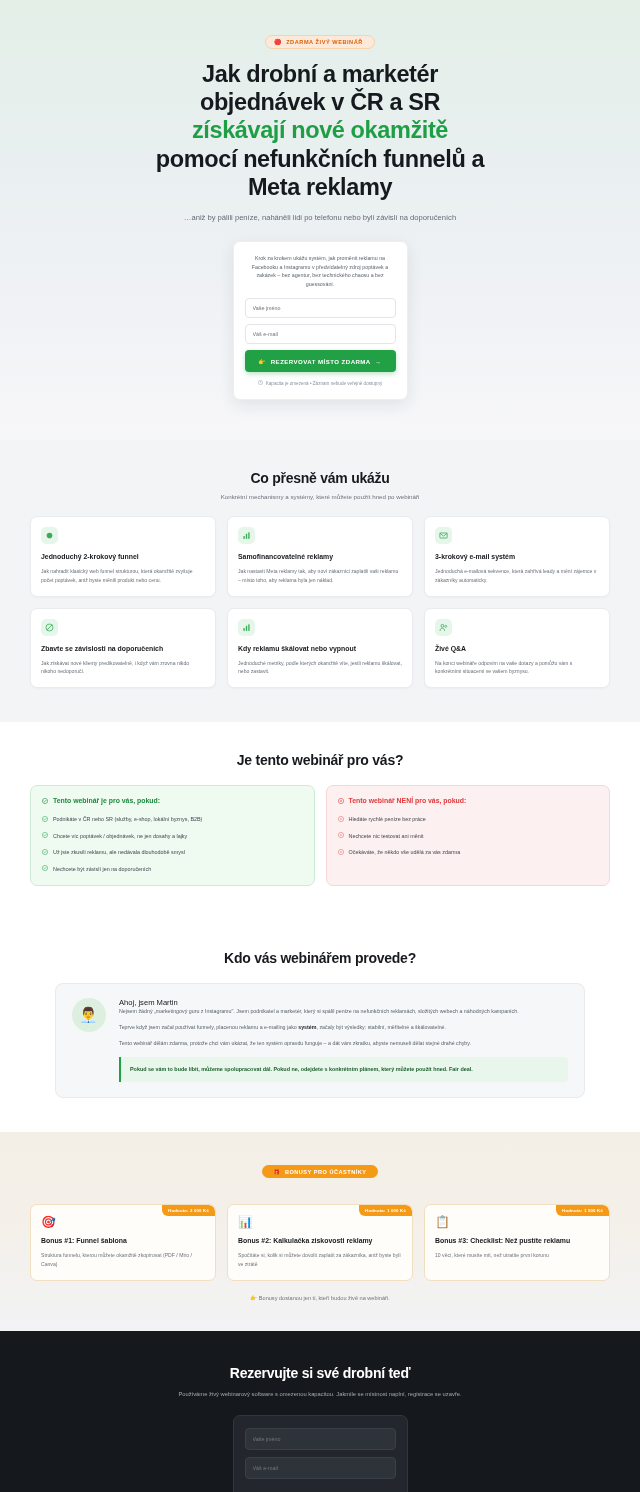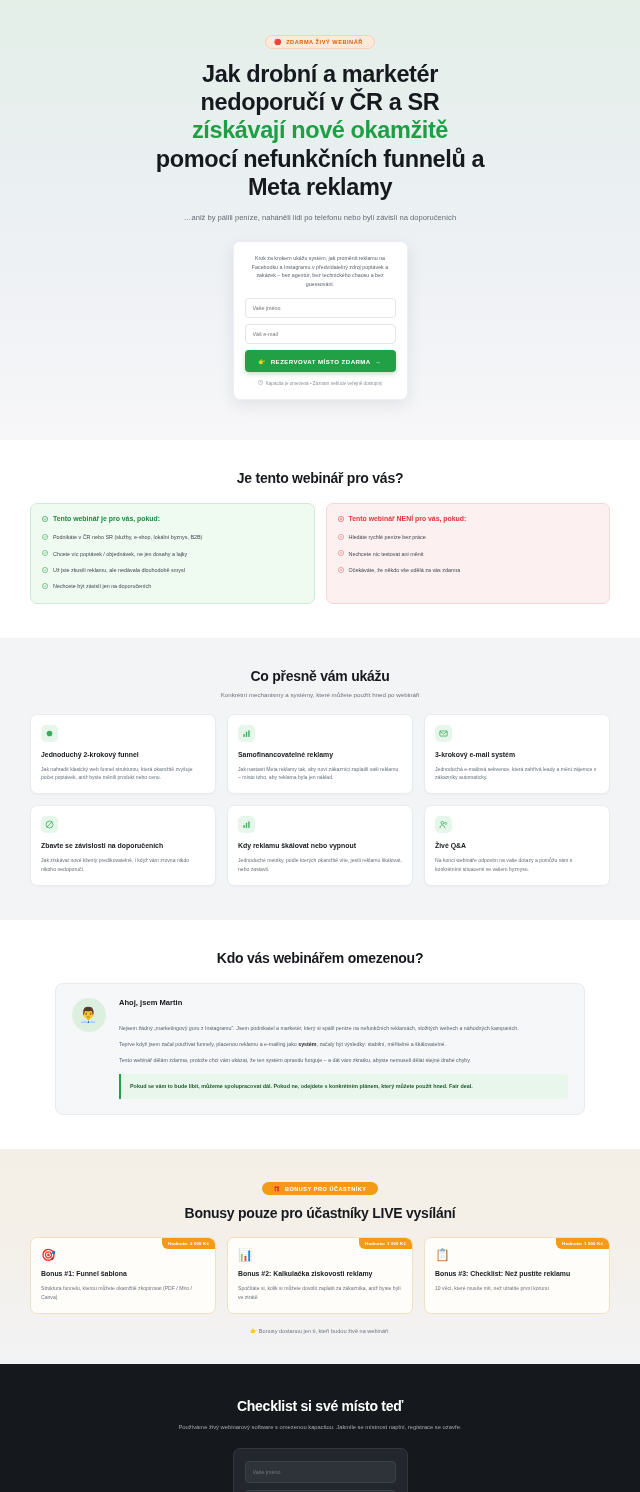--- a/index.html
+++ b/index.html
@@ -131,21 +131,21 @@
   .author-card {
     background:#f5f7f8; border:1px solid #e8ebed; border-radius:8px;
     padding:14px 16px 15px; display:flex; gap:13px;
   }
   .avatar {
     flex:0 0 auto; width:34px; height:34px; border-radius:50%;
     background:#ddf0e0; display:flex; align-items:center; justify-content:center;
     font-size:15px; line-height:1;
   }
   .author-body { flex:1; }
-  .author-body h3 { font-size:7.6px; font-weight:bold; color:#16191d; margin-bottom:17px; }
+  .author-body h3 { font-size:7.6px; font-weight:normal; color:#16191d; margin-bottom:0; }
   .author-body p { font-size:5.3px; line-height:1.68; color:#5a626c; margin-bottom:7px; }
   .author-body p b { color:#23282f; }
   .quote-box {
     background:#e9f6ec; border-left:2.5px solid #22a046;
     border-radius:0 4px 4px 0;
     padding:8px 9px; margin-top:9px;
     font-size:5.4px; line-height:1.68; font-weight:bold; color:#1b5e2c;
   }
 
   
@@ -204,21 +204,21 @@
 <div class="page">
 
   <section class="hero">
     <div class="badge-pill">
       <span class="dot">🔴</span>
       <span>Zdarma živý webinář</span>
     </div>
 
     <h1 class="hero-title">
       <span>Jak drobní a marketér</span>
-      <span>nedoporučí v ČR a SR</span>
+      <span>objednávek v ČR a SR</span>
       <span class="green">získávají nové okamžitě</span>
       <span>pomocí nefunkčních</span>
       <span>funnelů a Meta reklamy</span>
     </h1>
 
     <p class="hero-sub">…aniž by pálili peníze, naháněli lidi po telefonu nebo byli závislí na doporučeních</p>
 
     <div class="hero-card">
       <p class="intro">Krok za krokem ukážu systém, jak proměnit reklamu na Facebooku a Instagramu v předvídatelný zdroj poptávek a zakázek – bez agentur, bez technického chaosu a bez guessování.</p>
 
@@ -232,20 +232,93 @@
       </button>
 
       <div class="card-note">
         <span>
           <svg width="5" height="5" viewBox="0 0 16 16">
               <circle cx="8" cy="8" r="7" fill="none" stroke="#9aa1ab" stroke-width="1.6"></circle>
               <path d="M8 4.2V8l2.6 1.6" fill="none" stroke="#9aa1ab" stroke-width="1.6" stroke-linecap="round"></path>
             </svg>
         </span>
         <span>Kapacita je omezená • Záznam nebude veřejně dostupný</span>
+      </div>
+    </div>
+  </section>
+
+  <section class="section bg-gray">
+    <h2 class="sec-title">Co přesně vám ukážu</h2>
+    <p class="sec-sub">Konkrétní mechanismy a systémy, které můžete použít hned po webináři</p>
+
+    <div class="grid3">
+      <div class="fcard">
+        <div class="ficon">
+          <svg width="9" height="9" viewBox="0 0 16 16">
+              <circle cx="8" cy="8" r="5" fill="#3aab58"></circle>
+            </svg>
+        </div>
+        <h3>Jednoduchý 2-krokový funnel</h3>
+        <p>Jak nahradit klasický web funnel strukturou, která okamžitě zvyšuje počet poptávek, aniž byste měnili produkt nebo cenu.</p>
+      </div>
+      <div class="fcard">
+        <div class="ficon">
+          <svg width="9" height="9" viewBox="0 0 16 16">
+              <rect x="2.5" y="9" width="2.4" height="5" fill="#3aab58"></rect>
+              <rect x="6.8" y="5" width="2.4" height="9" fill="#3aab58"></rect>
+              <rect x="11.1" y="2.5" width="2.4" height="11.5" fill="#3aab58"></rect>
+            </svg>
+        </div>
+        <h3>Samofinancovatelné reklamy</h3>
+        <p>Jak nastavit Meta reklamy tak, aby noví zákazníci zaplatili vaši reklamu – místo toho, aby reklama byla jen náklad.</p>
+      </div>
+      <div class="fcard">
+        <div class="ficon">
+          <svg width="9" height="9" viewBox="0 0 16 16">
+              <rect x="1.5" y="3.5" width="13" height="9" rx="1.2" fill="none" stroke="#3aab58" stroke-width="1.4"></rect>
+              <path d="M2 4.5l6 4.5 6-4.5" fill="none" stroke="#3aab58" stroke-width="1.4" stroke-linecap="round"></path>
+            </svg>
+        </div>
+        <h3>3-krokový e-mail systém</h3>
+        <p>Jednoduchá e-mailová sekvence, která zahřívá leady a mění zájemce v zákazníky automaticky.</p>
+      </div>
+    </div>
+
+    <div class="grid3 second">
+      <div class="fcard">
+        <div class="ficon">
+          <svg width="9" height="9" viewBox="0 0 16 16">
+              <circle cx="8" cy="8" r="6.2" fill="none" stroke="#3aab58" stroke-width="1.4"></circle>
+              <path d="M3.7 12.3L12.3 3.7" stroke="#3aab58" stroke-width="1.4" stroke-linecap="round"></path>
+            </svg>
+        </div>
+        <h3>Zbavte se závislosti na doporučeních</h3>
+        <p>Jak získávat nové klienty predikovatelně, i když vám zrovna nikdo nikoho nedoporučí.</p>
+      </div>
+      <div class="fcard">
+        <div class="ficon">
+          <svg width="9" height="9" viewBox="0 0 16 16">
+              <rect x="2.5" y="9" width="2.4" height="5" fill="#3aab58"></rect>
+              <rect x="6.8" y="5" width="2.4" height="9" fill="#3aab58"></rect>
+              <rect x="11.1" y="2.5" width="2.4" height="11.5" fill="#3aab58"></rect>
+            </svg>
+        </div>
+        <h3>Kdy reklamu škálovat nebo vypnout</h3>
+        <p>Jednoduché metriky, podle kterých okamžitě víte, jestli reklamu škálovat, nebo zastavit.</p>
+      </div>
+      <div class="fcard">
+        <div class="ficon">
+          <svg width="9" height="9" viewBox="0 0 16 16">
+              <circle cx="6" cy="5" r="2.5" fill="none" stroke="#3aab58" stroke-width="1.4"></circle>
+              <path d="M1.8 13.5c0-2.6 1.9-4.2 4.2-4.2s4.2 1.6 4.2 4.2" fill="none" stroke="#3aab58" stroke-width="1.4" stroke-linecap="round"></path>
+              <circle cx="12" cy="6" r="1.8" fill="none" stroke="#3aab58" stroke-width="1.2"></circle>
+            </svg>
+        </div>
+        <h3>Živé Q&amp;A</h3>
+        <p>Na konci webináře odpovím na vaše dotazy a pomůžu vám s konkrétními situacemi ve vašem byznysu.</p>
       </div>
     </div>
   </section>
 
   <section class="section bg-white">
     <h2 class="sec-title">Je tento webinář pro vás?</h2>
 
     <div class="twocol">
 
       <div class="fitbox fit-yes">
@@ -317,95 +390,22 @@
                 <circle cx="8" cy="8" r="7" fill="none" stroke="#e8706f" stroke-width="1.5"></circle>
                 <circle cx="8" cy="8" r="2" fill="#e8706f"></circle>
               </svg></span>
           <span>Očekáváte, že někdo vše udělá za vás zdarma</span>
         </div>
       </div>
 
     </div>
   </section>
 
-  <section class="section bg-gray">
-    <h2 class="sec-title">Co přesně vám ukážu</h2>
-    <p class="sec-sub">Konkrétní mechanismy a systémy, které můžete použít hned po webináři</p>
-
-    <div class="grid3">
-      <div class="fcard">
-        <div class="ficon">
-          <svg width="9" height="9" viewBox="0 0 16 16">
-              <circle cx="8" cy="8" r="5" fill="#3aab58"></circle>
-            </svg>
-        </div>
-        <h3>Jednoduchý 2-krokový funnel</h3>
-        <p>Jak nahradit klasický web funnel strukturou, která okamžitě zvyšuje počet poptávek, aniž byste měnili produkt nebo cenu.</p>
-      </div>
-      <div class="fcard">
-        <div class="ficon">
-          <svg width="9" height="9" viewBox="0 0 16 16">
-              <rect x="2.5" y="9" width="2.4" height="5" fill="#3aab58"></rect>
-              <rect x="6.8" y="5" width="2.4" height="9" fill="#3aab58"></rect>
-              <rect x="11.1" y="2.5" width="2.4" height="11.5" fill="#3aab58"></rect>
-            </svg>
-        </div>
-        <h3>Samofinancovatelné reklamy</h3>
-        <p>Jak nastavit Meta reklamy tak, aby noví zákazníci zaplatili vaši reklamu – místo toho, aby reklama byla jen náklad.</p>
-      </div>
-      <div class="fcard">
-        <div class="ficon">
-          <svg width="9" height="9" viewBox="0 0 16 16">
-              <rect x="1.5" y="3.5" width="13" height="9" rx="1.2" fill="none" stroke="#3aab58" stroke-width="1.4"></rect>
-              <path d="M2 4.5l6 4.5 6-4.5" fill="none" stroke="#3aab58" stroke-width="1.4" stroke-linecap="round"></path>
-            </svg>
-        </div>
-        <h3>3-krokový e-mail systém</h3>
-        <p>Jednoduchá e-mailová sekvence, která zahřívá leady a mění zájemce v zákazníky automaticky.</p>
-      </div>
-    </div>
-
-    <div class="grid3 second">
-      <div class="fcard">
-        <div class="ficon">
-          <svg width="9" height="9" viewBox="0 0 16 16">
-              <circle cx="8" cy="8" r="6.2" fill="none" stroke="#3aab58" stroke-width="1.4"></circle>
-              <path d="M3.7 12.3L12.3 3.7" stroke="#3aab58" stroke-width="1.4" stroke-linecap="round"></path>
-            </svg>
-        </div>
-        <h3>Zbavte se závislosti na doporučeních</h3>
-        <p>Jak získávat nové klienty predikovatelně, i když vám zrovna nikdo nikoho nedoporučí.</p>
-      </div>
-      <div class="fcard">
-        <div class="ficon">
-          <svg width="9" height="9" viewBox="0 0 16 16">
-              <rect x="2.5" y="9" width="2.4" height="5" fill="#3aab58"></rect>
-              <rect x="6.8" y="5" width="2.4" height="9" fill="#3aab58"></rect>
-              <rect x="11.1" y="2.5" width="2.4" height="11.5" fill="#3aab58"></rect>
-            </svg>
-        </div>
-        <h3>Kdy reklamu škálovat nebo vypnout</h3>
-        <p>Jednoduché metriky, podle kterých okamžitě víte, jestli reklamu škálovat, nebo zastavit.</p>
-      </div>
-      <div class="fcard">
-        <div class="ficon">
-          <svg width="9" height="9" viewBox="0 0 16 16">
-              <circle cx="6" cy="5" r="2.5" fill="none" stroke="#3aab58" stroke-width="1.4"></circle>
-              <path d="M1.8 13.5c0-2.6 1.9-4.2 4.2-4.2s4.2 1.6 4.2 4.2" fill="none" stroke="#3aab58" stroke-width="1.4" stroke-linecap="round"></path>
-              <circle cx="12" cy="6" r="1.8" fill="none" stroke="#3aab58" stroke-width="1.2"></circle>
-            </svg>
-        </div>
-        <h3>Živé Q&amp;A</h3>
-        <p>Na konci webináře odpovím na vaše dotazy a pomůžu vám s konkrétními situacemi ve vašem byznysu.</p>
-      </div>
-    </div>
-  </section>
-
   <section class="section bg-white">
-    <h2 class="sec-title">Kdo vás webinářem omezenou?</h2>
+    <h2 class="sec-title">Kdo vás webinářem provede?</h2>
 
     <div class="author-wrap">
       <div class="author-card">
         <div class="avatar">
           <span>👨‍💼</span>
         </div>
         <div class="author-body">
           <h3>Ahoj, jsem Martin</h3>
           <p>Nejsem žádný „marketingový guru z Instagramu". Jsem podnikatel a marketér, který si spálil peníze na nefunkčních reklamách, složitých webech a náhodných kampaních.</p>
           <p>
@@ -416,21 +416,20 @@
         </div>
       </div>
     </div>
   </section>
 
   <section class="bonus-sec">
     <div class="badge-orange">
       <span>🎁</span>
       <span>Bonusy pro účastníky</span>
     </div>
-    <h2 class="sec-title">Bonusy pouze pro účastníky LIVE vysílání</h2>
 
     <div class="bonus-grid">
       <div class="bcard">
         <span class="btag">Hodnota: 2 000 Kč</span>
         <span class="bicon">🎯</span>
         <h3>Bonus #1: Funnel šablona</h3>
         <p>Struktura funnelu, kterou můžete okamžitě zkopírovat (PDF / Miro / Canva)</p>
       </div>
       <div class="bcard">
         <span class="btag">Hodnota: 1 000 Kč</span>
@@ -446,21 +445,21 @@
       </div>
     </div>
 
     <p class="bonus-note">
       <span>👉</span>
       <span>Bonusy dostanou jen ti, kteří budou živě na webináři.</span>
     </p>
   </section>
 
   <section class="dark">
-    <h2>Checklist si své místo teď</h2>
+    <h2>Rezervujte si své drobní teď</h2>
     <p class="lead">Používáme živý webinarový software s omezenou kapacitou. Jakmile se místnost naplní, registrace se uzavře.</p>
 
     <div class="dark-card">
       <input class="dfield" type="text" placeholder="Vaše jméno" style="">
       <input class="dfield" type="email" placeholder="Váš e-mail" style="">
 
     </div>
 
   </section>
 

